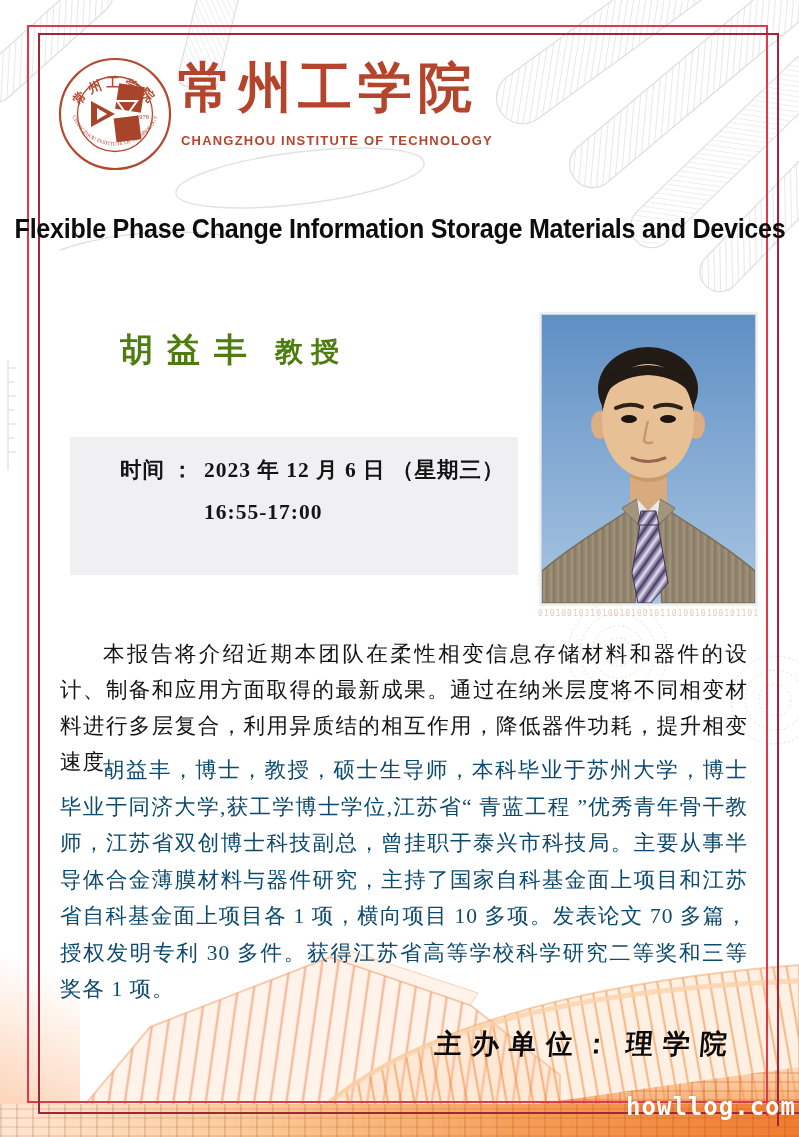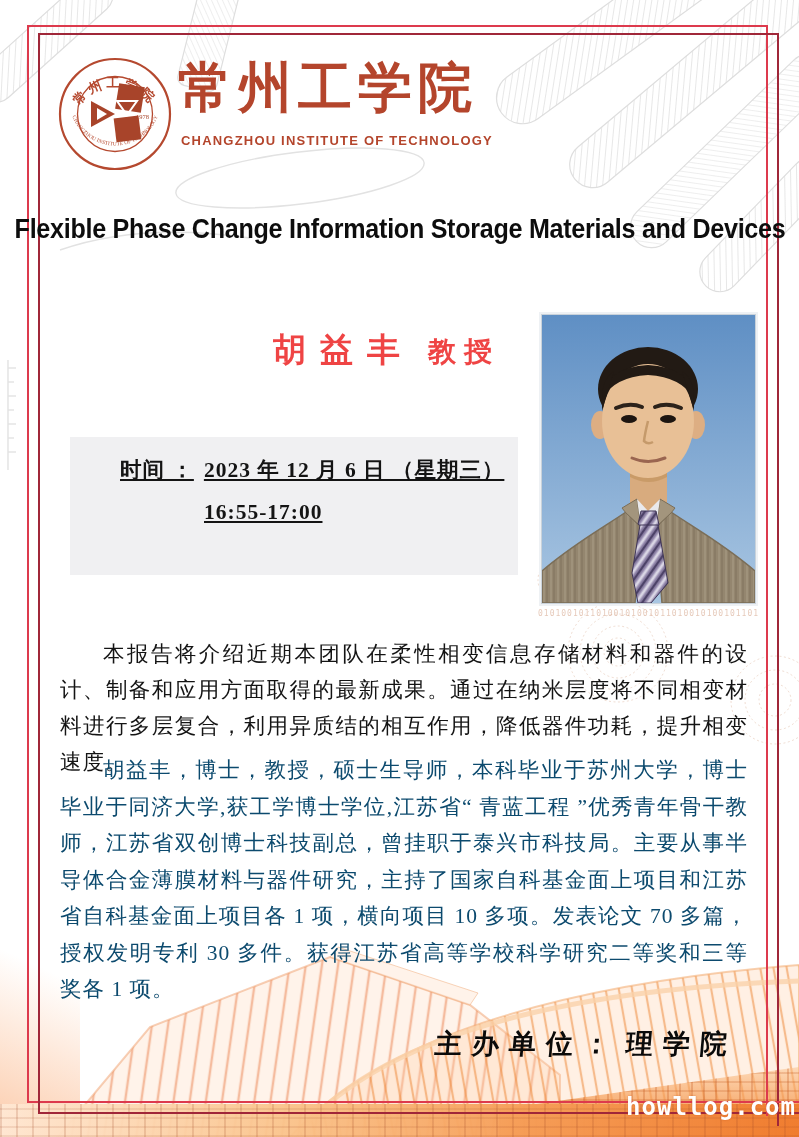--- a/index.html
+++ b/index.html
@@ -44,29 +44,29 @@
     font-family:"Liberation Serif","DejaVu Serif",serif;}
   .uni-en{left:181px;top:133px;z-index:4;
     font-family:"Liberation Sans","DejaVu Sans",sans-serif;
     font-size:13px;font-weight:700;letter-spacing:1.2px;color:#b4452c;}
   
   .title{left:50%;top:214px;z-index:4;white-space:nowrap;
     transform:translateX(-50%) scaleX(0.93);transform-origin:center;
     font-family:"Liberation Sans","DejaVu Sans",sans-serif;
     font-size:27px;font-weight:700;color:#0d0d0d;letter-spacing:-0.3px;}
   
-  .speaker{left:120px;top:328px;width:380px;text-align:right;z-index:4;
-    font-weight:700;color:#ef4444;}
+  .speaker{left:120px;top:328px;width:380px;text-align:left;z-index:4;
+    font-weight:700;color:#4d7c0f;}
   .speaker .sp-name{font-size:33px;letter-spacing:14px;}
   .speaker .sp-title{font-size:28px;letter-spacing:8px;margin-left:14px;}
   
   .details-box{left:70px;top:437px;width:448px;height:138px;background:#f0f0f2;z-index:2;}
   .details{left:120px;top:449px;z-index:4;color:#141414;
     font-size:21.5px;font-weight:600;letter-spacing:1px;}
-  .drow{height:42px;line-height:42px;white-space:nowrap;text-decoration:underline;}
+  .drow{height:42px;line-height:42px;white-space:nowrap;}
   .drow .dval{margin-left:10px;}
   .indent{padding-left:84px;}
   
   .photo{left:541px;top:314px;width:213px;height:288px;z-index:4;
     border:1px solid #c9d2da;box-shadow:0 0 0 2px #eef1f4;}
   
   .para{left:60px;width:688px;z-index:4;margin:0;
     text-indent:2em;text-align:justify;letter-spacing:1px;}
   .abstract{top:636px;font-size:21.5px;line-height:36px;color:#141414;}
   .bio{top:752px;font-size:21.5px;line-height:36.5px;color:#0c4a6e;}

